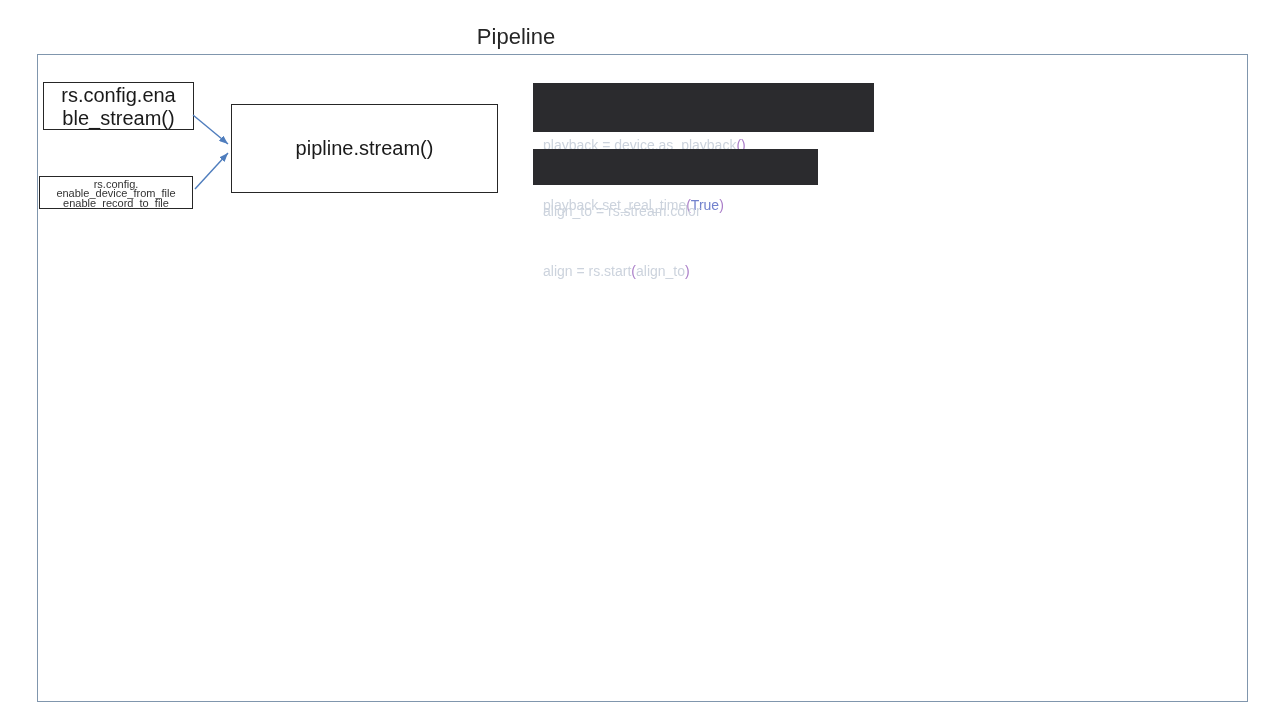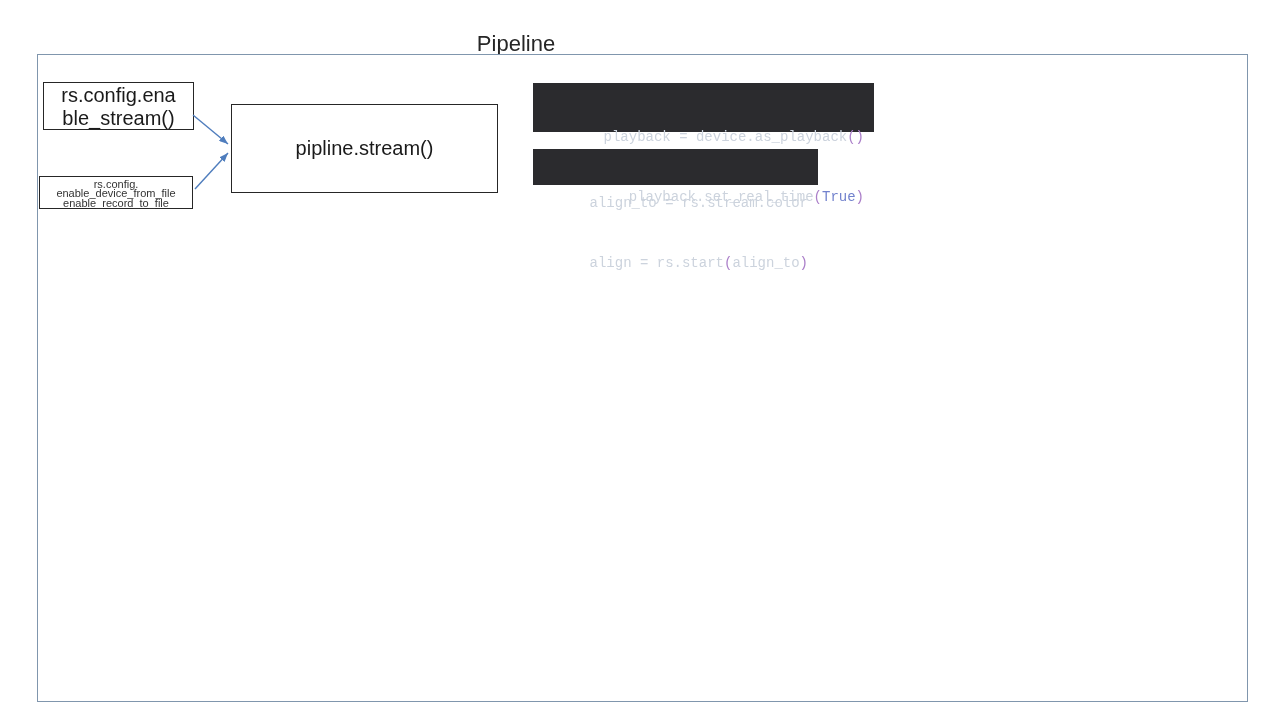--- a/index.html
+++ b/index.html
@@ -13,21 +13,21 @@
     --code-paren:#ab7fc9;
     --code-keyword:#7282cd;
   }
   html,body{margin:0;padding:0;}
   body{
     width:1280px;height:720px;background:#ffffff;position:relative;overflow:hidden;
     font-family:"Liberation Sans", sans-serif;
   }
   .slide-title{
     position:absolute;left:440px;top:24px;width:152px;height:26px;
-    text-align:center;font-size:22px;color:var(--title-text);margin-top:7px;
+    text-align:center;font-size:22px;color:var(--title-text);
   }
   .container{
     position:absolute;left:37px;top:54px;width:1211px;height:648px;
     border:1.5px solid var(--container-border);background:#ffffff;box-sizing:border-box;
   }
   .node{
     position:absolute;background:var(--node-fill);
     border:1.5px solid var(--node-border);box-sizing:border-box;
     color:#1a1a1a;text-align:center;
   }
@@ -41,22 +41,22 @@
   }
   .node-start{
     left:193px;top:49px;width:267px;height:89px;
     font-size:20px;display:flex;align-items:center;justify-content:center;
   }
   .connector-layer{
     position:absolute;left:0;top:0;width:1280px;height:720px;pointer-events:none;
   }
   .code-block{
     position:absolute;background:var(--code-bg);box-sizing:border-box;
-    font-family:Liberation Mono, monospace;font-size:14px;line-height:20px;
-    padding:4px 10px;color:var(--code-default);white-space:pre;text-align:right;
+    font-family:Liberation Sans, sans-serif;font-size:14px;line-height:20px;
+    padding:12px 10px;color:var(--code-default);white-space:pre;
   }
   .code-playback{left:495px;top:28px;width:341px;height:49px;}
   .code-align{left:495px;top:94px;width:285px;height:36px;}
   .tok-default{color:var(--code-default);}
   .tok-paren{color:var(--code-paren);}
   .tok-keyword{color:var(--code-keyword);}
 </style>
 </head>
 <body>
 

